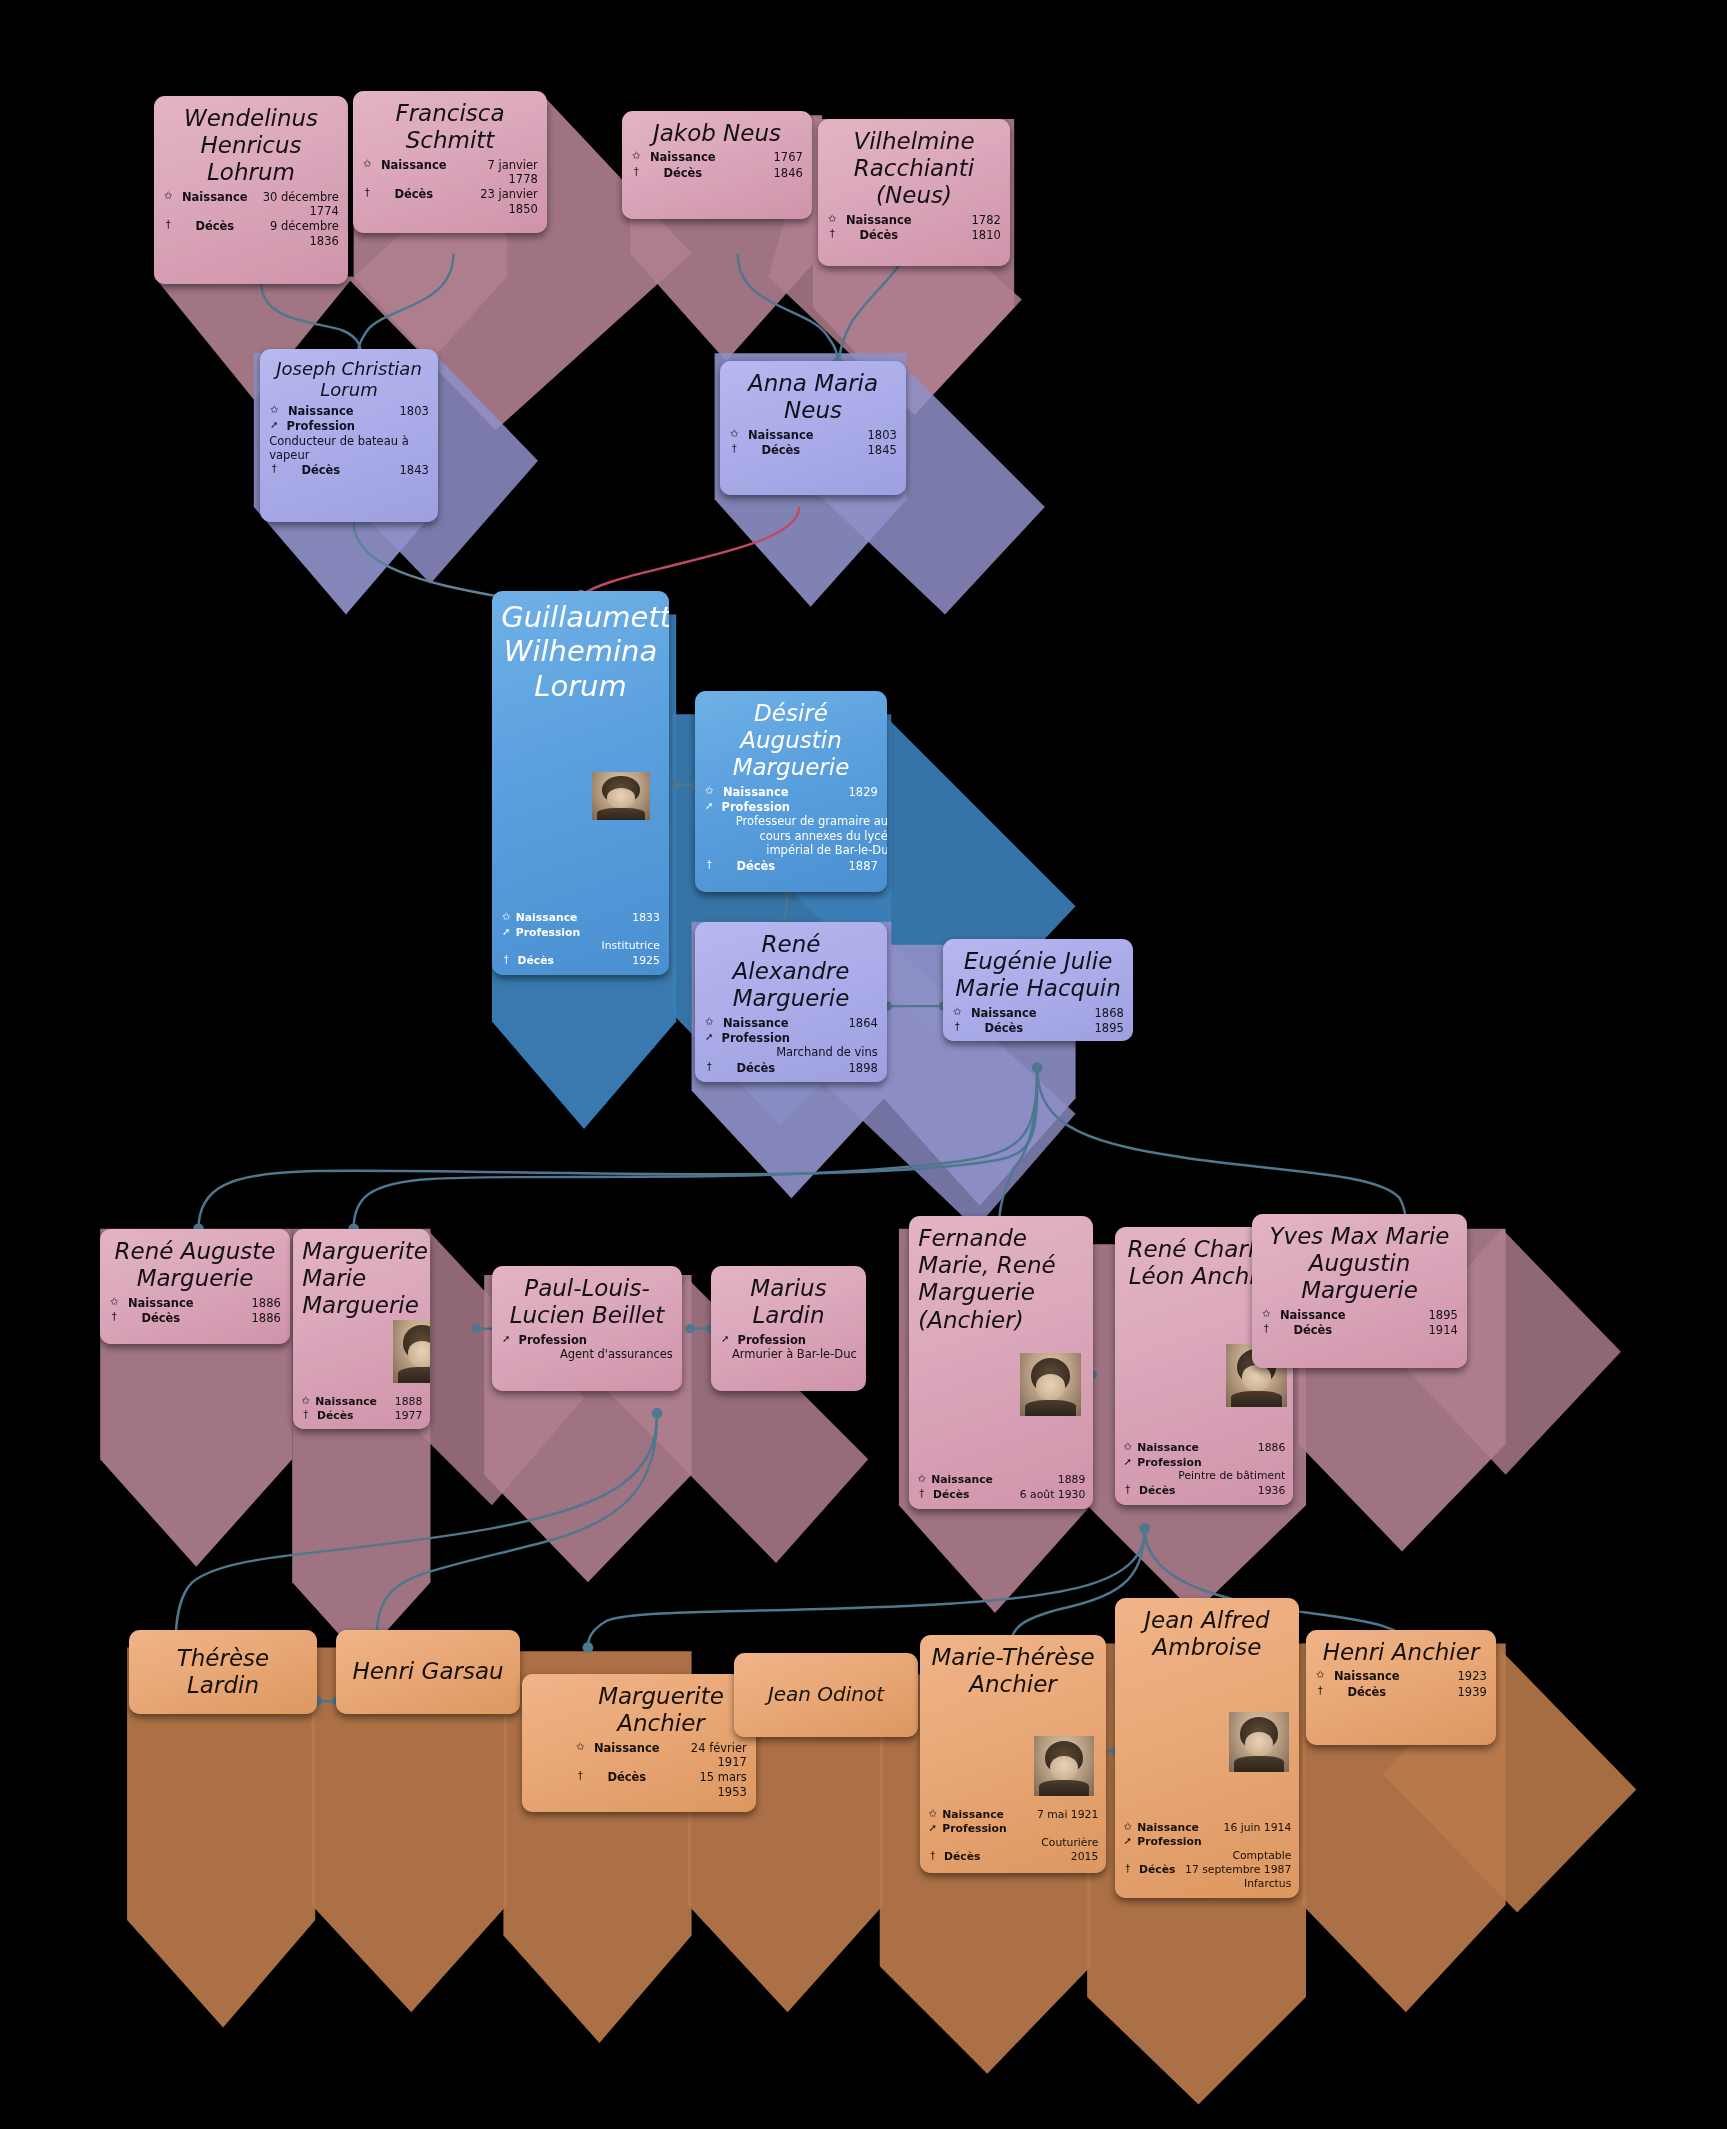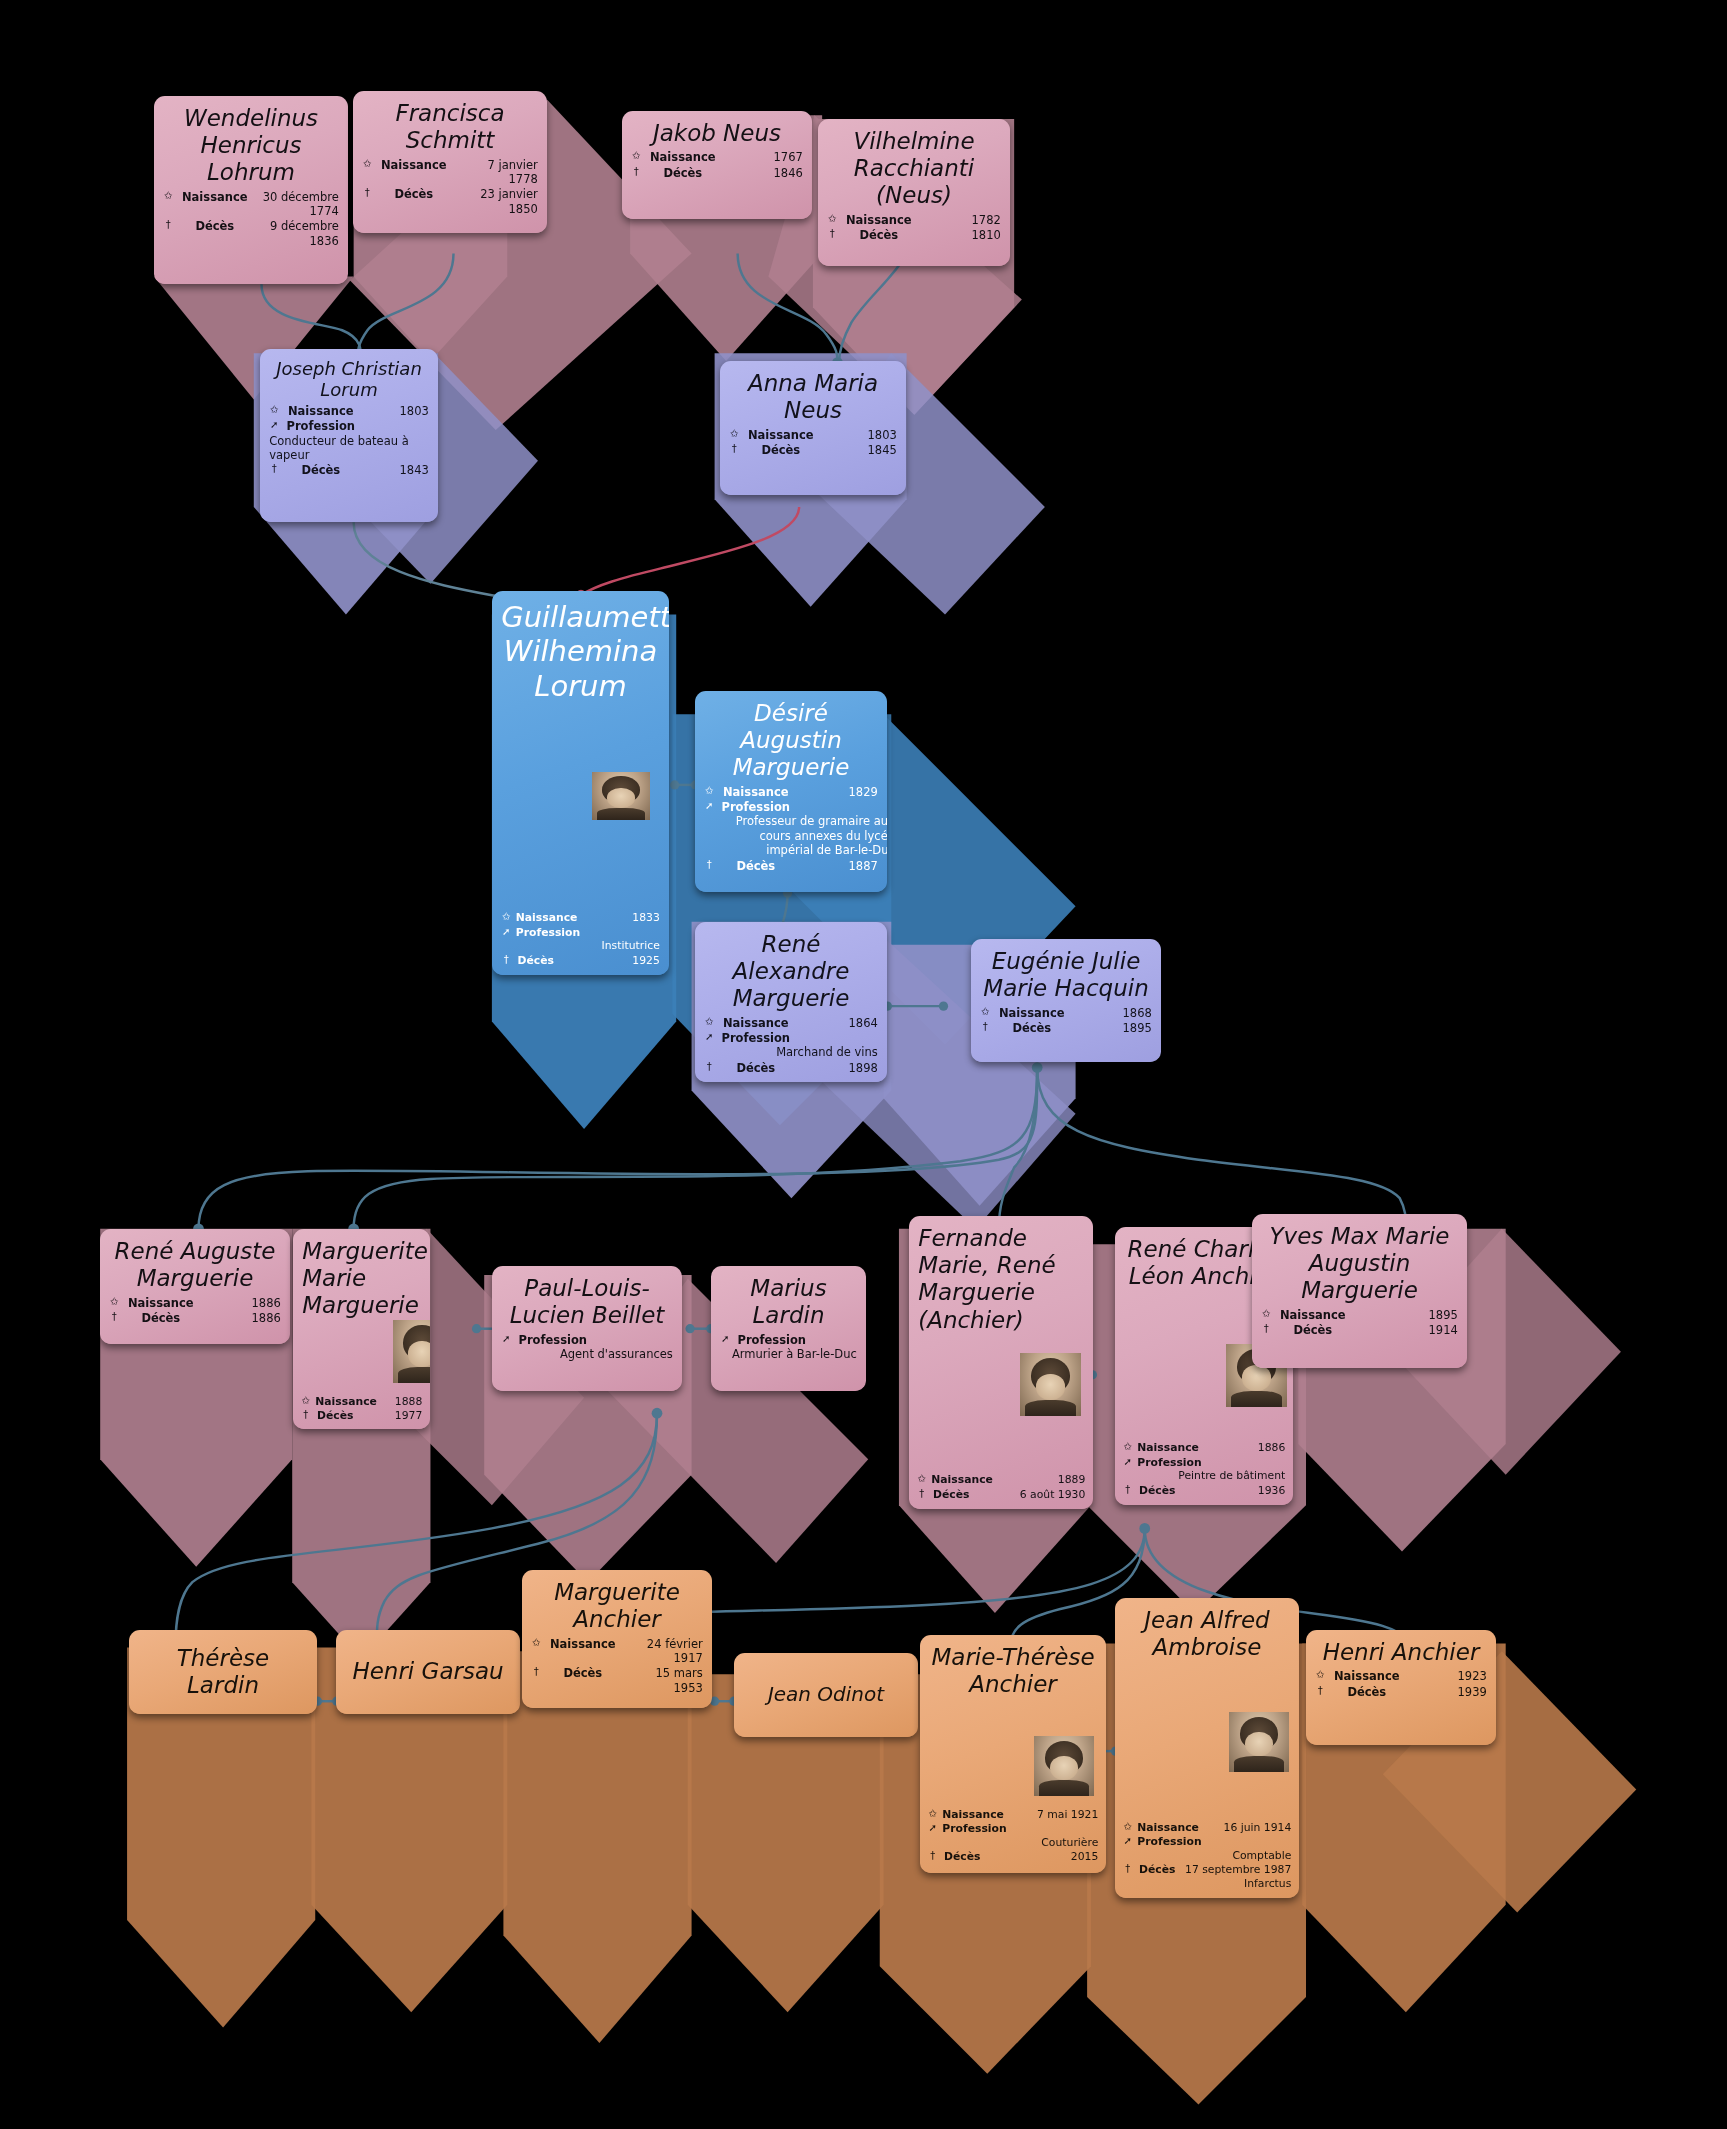--- a/index.html
+++ b/index.html
@@ -341,21 +341,21 @@
         <div class="fullval">Marchand de vins</div>
         <div class="row">
           <span class="gl">†</span>
           <span class="lbl">Décès</span>
           <span class="val">1898</span>
         </div>
       </div>
     </div>
   </div>
 
-  <div class="card purple" style="left:943px;top:939px;width:190px;height:123px;margin-left:28px;">
+  <div class="card purple" style="left:943px;top:939px;width:190px;height:102px;">
     <div class="inner">
       <div class="nm" style="font-size:23px;">Eugénie Julie Marie Hacquin</div>
       <div class="rows wide">
         <div class="row">
           <span class="gl">✩</span>
           <span class="lbl">Naissance</span>
           <span class="val">1868</span>
         </div>
         <div class="row">
           <span class="gl">†</span>
@@ -510,21 +510,21 @@
       <div class="nm" style="font-size:23px;margin:0;">Thérèse Lardin</div>
     </div>
   </div>
 
   <div class="card orange" style="left:336px;top:1630px;width:184px;height:84px;">
     <div class="inner" style="display:flex;align-items:center;justify-content:center;">
       <div class="nm" style="font-size:23px;margin:0;">Henri Garsau</div>
     </div>
   </div>
 
-  <div class="card orange" style="left:522px;top:1570px;width:190px;height:138px;">
+  <div class="card orange" style="left:522px;top:1674px;width:190px;height:138px;padding-left:44px;">
     <div class="inner">
       <div class="nm" style="font-size:23px;">Marguerite Anchier</div>
       <div class="rows wide">
         <div class="row">
           <span class="gl">✩</span>
           <span class="lbl">Naissance</span>
           <span class="val">24 février 1917</span>
         </div>
         <div class="row">
           <span class="gl">†</span>

